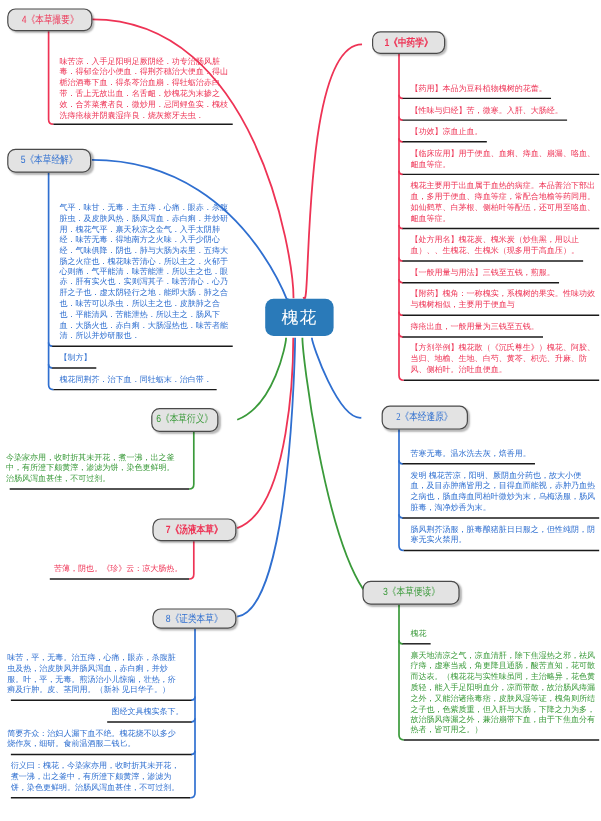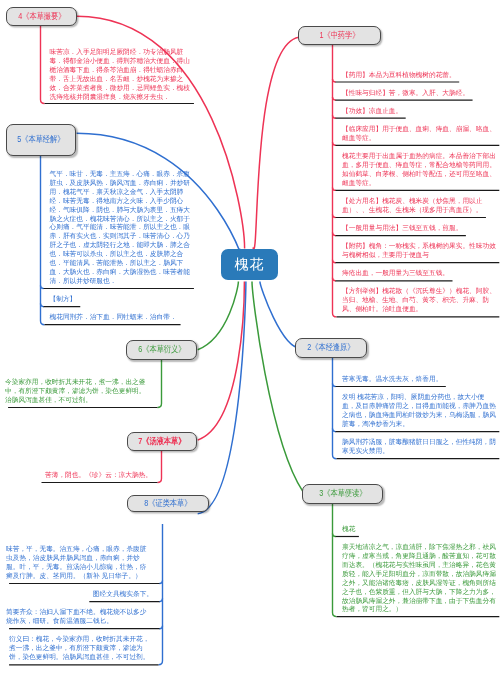--- a/index.html
+++ b/index.html
@@ -79,63 +79,63 @@
       <line x1="9.0625" x2="160" y1="628.7" y2="628.7" stroke="#1a1a1a" stroke-width="1.2"></line>
       <path d="M 162.5 625.7 Q 162.5 628.7 159.5 628.7" stroke="#2f6fd0" stroke-width="1.4" fill="none"></path>
       <line x1="9.0625" x2="158.5" y1="664.8000000000001" y2="664.8000000000001" stroke="#1a1a1a" stroke-width="1.2"></line>
     </svg>
 
   <div class="central" style="left:221px;top:249px;width:57px;height:31px;">
     <span>槐花</span>
   </div>
 
   <div id="topics">
-      <div class="topic" style="left: 298px; top: 26px; width: 83px; height: 19px; color: rgb(238, 51, 85);">
+      <div class="topic" style="left: 310px; top: 26px; width: 61px; height: 19px; color: rgb(238, 51, 85); font-weight: bold;">
         <span>1《中药学》</span>
       </div>
       <div class="leaf" style="left: 342px; top: 70.5px; width: 154px; color: rgb(238, 51, 85);">【药用】本品为豆科植物槐树的花蕾。</div>
       <div class="leaf" style="left: 342px; top: 88.6px; width: 154px; color: rgb(238, 51, 85);">【性味与归经】苦，微寒。入肝、大肠经。</div>
       <div class="leaf" style="left: 342px; top: 106.7px; width: 154px; color: rgb(238, 51, 85);">【功效】凉血止血。</div>
       <div class="leaf" style="left: 342px; top: 124.8px; width: 154px; color: rgb(238, 51, 85);">【临床应用】用于便血、血痢、痔血、崩漏、咯血、衄血等症。</div>
       <div class="leaf" style="left: 342px; top: 151.9px; width: 154px; color: rgb(238, 51, 85);">槐花主要用于出血属于血热的病症。本品善治下部出血，多用于便血、痔血等症，常配合地榆等药同用。如仙鹤草、白茅根、侧柏叶等配伍，还可用至咯血、衄血等症。</div>
       <div class="leaf" style="left: 342px; top: 197px; width: 154px; color: rgb(238, 51, 85);">【处方用名】槐花炭、槐米炭（炒焦黑，用以止血）、、生槐花、生槐米（现多用于高血压）。</div>
       <div class="leaf" style="left: 342px; top: 224.1px; width: 154px; color: rgb(238, 51, 85);">【一般用量与用法】三钱至五钱，煎服。</div>
       <div class="leaf" style="left: 342px; top: 242.2px; width: 154px; color: rgb(238, 51, 85);">【附药】槐角：一称槐实，系槐树的果实。性味功效与槐树相似，主要用于便血与</div>
       <div class="leaf" style="left: 342px; top: 269.3px; width: 154px; color: rgb(238, 51, 85);">痔疮出血，一般用量为三钱至五钱。</div>
       <div class="leaf" style="left: 342px; top: 287.4px; width: 154px; color: rgb(238, 51, 85);">【方剂举例】槐花散（《沉氏尊生》）槐花、阿胶、当归、地榆、生地、白芍、黄芩、枳壳、升麻、防风、侧柏叶。治吐血便血。</div>
-      <div class="topic" style="left: 295px; top: 338px; width: 72px; height: 20px; color: rgb(47, 111, 208);">
+      <div class="topic" style="left: 318px; top: 338px; width: 72px; height: 20px; color: rgb(47, 111, 208); font-family: Liberation Serif, serif;">
         <span>2《本经逢原》</span>
       </div>
       <div class="leaf" style="left: 342px; top: 375px; width: 154px; color: rgb(47, 111, 208);">苦寒无毒。温水洗去灰，焙香用。</div>
       <div class="leaf" style="left: 342px; top: 393.1px; width: 154px; color: rgb(47, 111, 208);">发明 槐花苦凉，阳明、厥阴血分药也，故大小便血，及目赤肿痛皆用之，目得血而能视，赤肿乃血热之病也，肠血痔血同柏叶微炒为末，乌梅汤服，肠风脏毒，淘净炒香为末。</div>
       <div class="leaf" style="left: 342px; top: 438.2px; width: 154px; color: rgb(47, 111, 208);">肠风荆芥汤服，脏毒酿猪脏日日服之，但性纯阴，阴寒无实火禁用。</div>
       <div class="topic" style="left: 302px; top: 484px; width: 81px; height: 20px; color: rgb(58, 154, 58);">
         <span>3《本草便读》</span>
       </div>
       <div class="leaf" style="left: 342px; top: 525px; width: 154px; color: rgb(58, 154, 58);">槐花</div>
       <div class="leaf" style="left: 342px; top: 543.1px; width: 154px; color: rgb(58, 154, 58);">禀天地清凉之气，凉血清肝，除下焦湿热之邪，祛风疗痔，虚寒当戒，角更降且通肠，酸苦直知，花可散而达表。（槐花花与实性味虽同，主治略异，花色黄质轻，能入手足阳明血分，凉而带散，故治肠风痔漏之外，又能治诸疮毒痞，皮肤风湿等证，槐角则所结之子也，色紫质重，但入肝与大肠，下降之力为多，故治肠风痔漏之外，兼治崩带下血，由于下焦血分有热者，皆可用之。）</div>
       <div class="topic" style="left: 6px; top: 7px; width: 71px; height: 19px; color: rgb(238, 51, 85);">
         <span>4《本草撮要》</span>
       </div>
       <div class="leaf" style="left: 49.5px; top: 48px; width: 147px; color: rgb(238, 51, 85);">味苦凉．入手足阳明足厥阴经．功专治肠风脏毒．得郁金治小便血．得荆芥穗治大便血．得山栀治酒毒下血．得条芩治血崩．得牡蛎治赤白带．舌上无故出血．名舌衄．炒槐花为末掺之效．合荠菜煮者良．微炒用．忌同鲤鱼实．槐枝洗痔疮核并阴囊湿痒良．烧灰擦牙去虫．</div>
-      <div class="topic" style="left: 6px; top: 124px; width: 70px; height: 32px; color: rgb(47, 111, 208);">
+      <div class="topic" style="left: 6px; top: 124px; width: 70px; height: 20px; color: rgb(47, 111, 208);">
         <span>5《本草经解》</span>
       </div>
       <div class="leaf" style="left: 49.5px; top: 170px; width: 147px; color: rgb(47, 111, 208);">气平．味甘．无毒．主五痔．心痛．眼赤．杀腹脏虫．及皮肤风热．肠风泻血．赤白痢．并炒研用．槐花气平．禀天秋凉之金气．入手太阴肺经．味苦无毒．得地南方之火味．入手少阴心经．气味俱降．阴也．肺与大肠为表里．五痔大肠之火症也．槐花味苦清心．所以主之．火郁于心则痛．气平能清．味苦能泄．所以主之也．眼赤．肝有实火也．实则泻其子．味苦清心．心乃肝之子也．虚太阴轻行之地．能即大肠．肺之合也．味苦可以杀虫．所以主之也．皮肤肺之合也．平能清风．苦能泄热．所以主之．肠风下血．大肠火也．赤白痢．大肠湿热也．味苦者能清．所以并炒研服也．</div>
       <div class="leaf" style="left: 49.5px; top: 295.1px; width: 147px; color: rgb(47, 111, 208);">【制方】</div>
       <div class="leaf" style="left: 49.5px; top: 313.2px; width: 147px; color: rgb(47, 111, 208);">槐花同荆芥．治下血．同牡蛎末．治白带．</div>
-      <div class="topic" style="left: 126px; top: 340px; width: 71px; height: 20px; color: rgb(58, 154, 58);">
+      <div class="topic" style="left: 126px; top: 340px; width: 56px; height: 20px; color: rgb(58, 154, 58);">
         <span>6《本草衍义》</span>
       </div>
       <div class="leaf" style="right: 349px; top: 378px; max-width: 147px; width: max-content; color: rgb(58, 154, 58);">今染家亦用，收时折其未开花，煮一沸，出之釜中，有所澄下颇黄滓，渗滤为饼，染色更鲜明。治肠风泻血甚佳，不可过剂。</div>
       <div class="topic" style="left: 127px; top: 432px; width: 70px; height: 19px; color: rgb(238, 51, 85); font-weight: bold;">
         <span>7《汤液本草》</span>
       </div>
       <div class="leaf" style="right: 349px; top: 471px; max-width: 147px; width: max-content; color: rgb(238, 51, 85);">苦薄，阴也。《珍》云：凉大肠热。</div>
-      <div class="topic" style="left: 127px; top: 495px; width: 82px; height: 17px; color: rgb(47, 111, 208);">
+      <div class="topic" style="left: 127px; top: 507px; width: 70px; height: 17px; color: rgb(47, 111, 208);">
         <span>8《证类本草》</span>
       </div>
       <div class="leaf" style="right: 348px; top: 545px; max-width: 147px; width: max-content; color: rgb(47, 111, 208);">味苦，平，无毒。治五痔，心痛，眼赤，杀腹脏虫及热，治皮肤风并肠风泻血，赤白痢，并炒服。叶，平，无毒。煎汤治小儿惊痫，壮热，疥癣及疔肿。皮、茎同用。（新补 见日华子。）</div>
       <div class="leaf" style="right: 348px; top: 590.1px; max-width: 147px; width: max-content; color: rgb(47, 111, 208);">图经文具槐实条下。</div>
       <div class="leaf" style="right: 348px; top: 608.2px; max-width: 147px; width: max-content; color: rgb(47, 111, 208);">简要齐众：治妇人漏下血不绝。槐花烧不以多少烧作灰，细研。食前温酒服二钱匕。</div>
       <div class="leaf" style="right: 348px; top: 635.3px; max-width: 144px; width: max-content; color: rgb(47, 111, 208);">衍义曰：槐花，今染家亦用，收时折其未开花，煮一沸，出之釜中，有所澄下颇黄滓，渗滤为饼，染色更鲜明。治肠风泻血甚佳，不可过剂。</div>
     </div>
 </div>
 
 </body></html>

